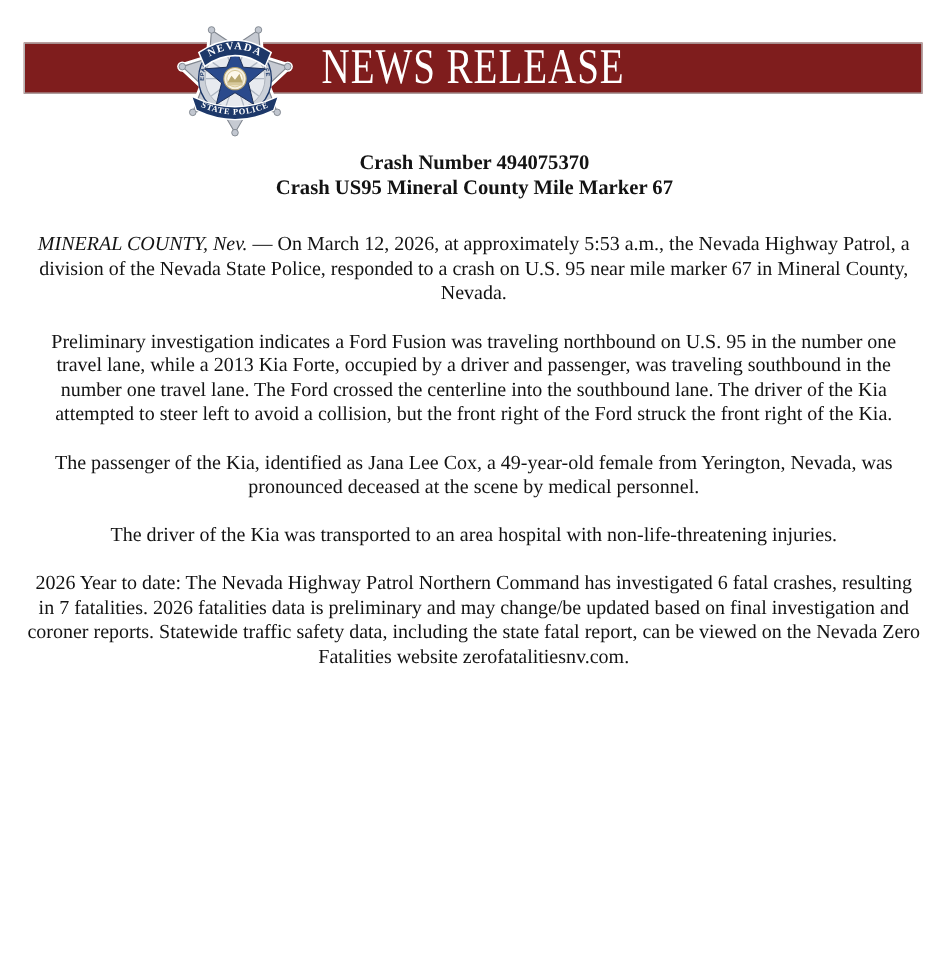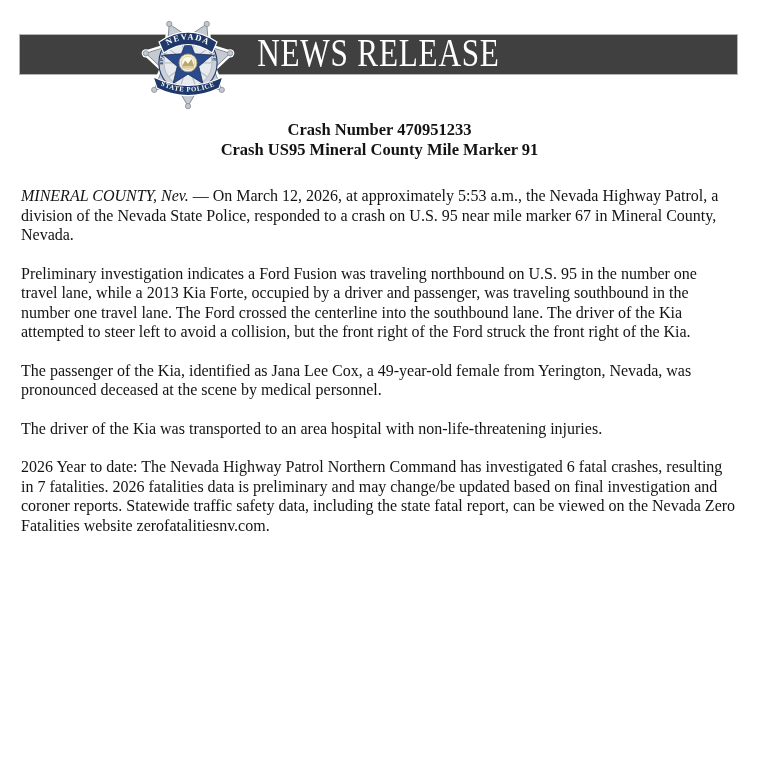--- a/index.html
+++ b/index.html
@@ -4,38 +4,38 @@
 <style>
   html, body { margin:0; padding:0; background:#ffffff; }
   .page {
     position:relative; width:759px; height:783px; background:#fff;
     font-family:"Liberation Serif", serif; color:#131313; overflow:hidden;
   }
   
   .banner { position:relative; height:103px; }
   .banner-bar {
     position:absolute; left:19px; top:34px; width:719px; height:41px;
-    background:#404040; border:1px solid #b4b4b4; box-sizing:border-box;
+    background:#7f1d1d; border:1px solid #b4b4b4; box-sizing:border-box;
     display:flex; align-items:center; justify-content:center;
   }
   .banner-title {
     margin:0; color:#ffffff; font-size:40px; font-weight:normal;
     letter-spacing:1px; line-height:1; white-space:nowrap;
     transform:scaleX(0.78); padding-bottom:3px;
   }
   .badge { position:absolute; left:141px; top:12px; width:94px; height:99px; }
   
   .contact { padding:6px 0 0 21px; }
   .contact p { margin:0; font-size:16px; line-height:21px; }
   
   .headline { margin-top:17px; text-align:center; }
   .headline p { margin:0; font-size:16.5px; font-weight:bold; line-height:20px; }
   
   .bodytext { padding:26px 22px 0 21px; }
-  .bodytext p { margin:0 0 19px 0; font-size:16px; line-height:19.5px; text-align:left; }
+  .bodytext p { margin:0 0 19px 0; font-size:16px; line-height:19.5px; text-align:center; }
   .bodytext .dateline { font-style:italic; }
   .bodytext .ytd-label { font-weight:normal; }
   
   .badge-ribbon-text { font-family:"Liberation Serif", serif; font-weight:bold; fill:#ffffff; }
   .badge-ring-text { font-family:"Liberation Sans", sans-serif; font-weight:bold; fill:#1d3869; }
 </style>
 </head>
 <body>
 
 <div class="page">
@@ -116,22 +116,22 @@
         <path d="M14,70 Q50,87 86,70 L82.5,80.5 Q50,96 17.5,80.5 Z" fill="#1d3869" stroke="#ffffff" stroke-width="2.2" paint-order="stroke"></path>
         <text class="badge-ribbon-text" font-size="7.2" letter-spacing="0.7" text-anchor="middle">
           <textPath href="#botTextArc" startOffset="50%">STATE POLICE</textPath>
         </text>
       </g>
     </svg>
   </header>
 
 
   <section class="headline">
-    <p>Crash Number 470951233</p>
-    <p>Crash US95 Mineral County Mile Marker 91</p>
+    <p>Crash Number 494075370</p>
+    <p>Crash US95 Mineral County Mile Marker 67</p>
   </section>
 
   <main class="bodytext">
     <p><em class="dateline">MINERAL COUNTY, Nev.</em><span> — On March 12, 2026, at approximately 5:53 a.m., the Nevada Highway Patrol, a division of the Nevada State Police, responded to a crash on U.S. 95 near mile marker 67 in Mineral County, Nevada.</span></p>
 
     <p>Preliminary investigation indicates a Ford Fusion was traveling northbound on U.S. 95 in the number one travel lane, while a 2013 Kia Forte, occupied by a driver and passenger, was traveling southbound in the number one travel lane. The Ford crossed the centerline into the southbound lane. The driver of the Kia attempted to steer left to avoid a collision, but the front right of the Ford struck the front right of the Kia.</p>
     <p>The passenger of the Kia, identified as Jana Lee Cox, a 49-year-old female from Yerington, Nevada, was pronounced deceased at the scene by medical personnel.</p>
     <p>The driver of the Kia was transported to an area hospital with non-life-threatening injuries.</p>
 
     <p><strong class="ytd-label">2026 Year to date:</strong><span> The Nevada Highway Patrol Northern Command has investigated 6 fatal crashes, resulting in 7 fatalities. 2026 fatalities data is preliminary and may change/be updated based on final investigation and coroner reports. Statewide traffic safety data, including the state fatal report, can be viewed on the Nevada Zero Fatalities website zerofatalitiesnv.com.</span></p>

